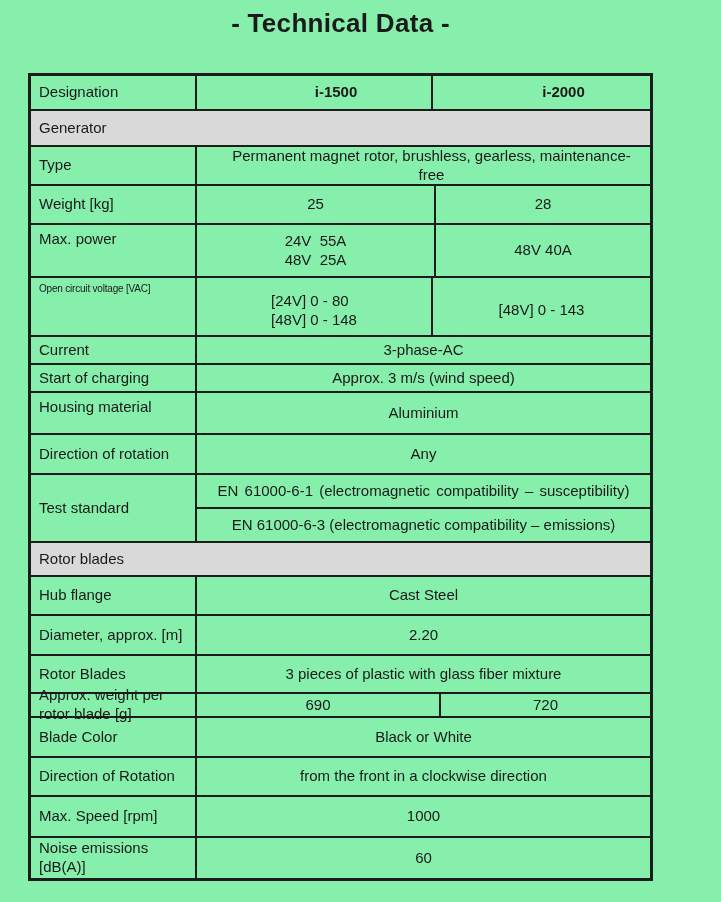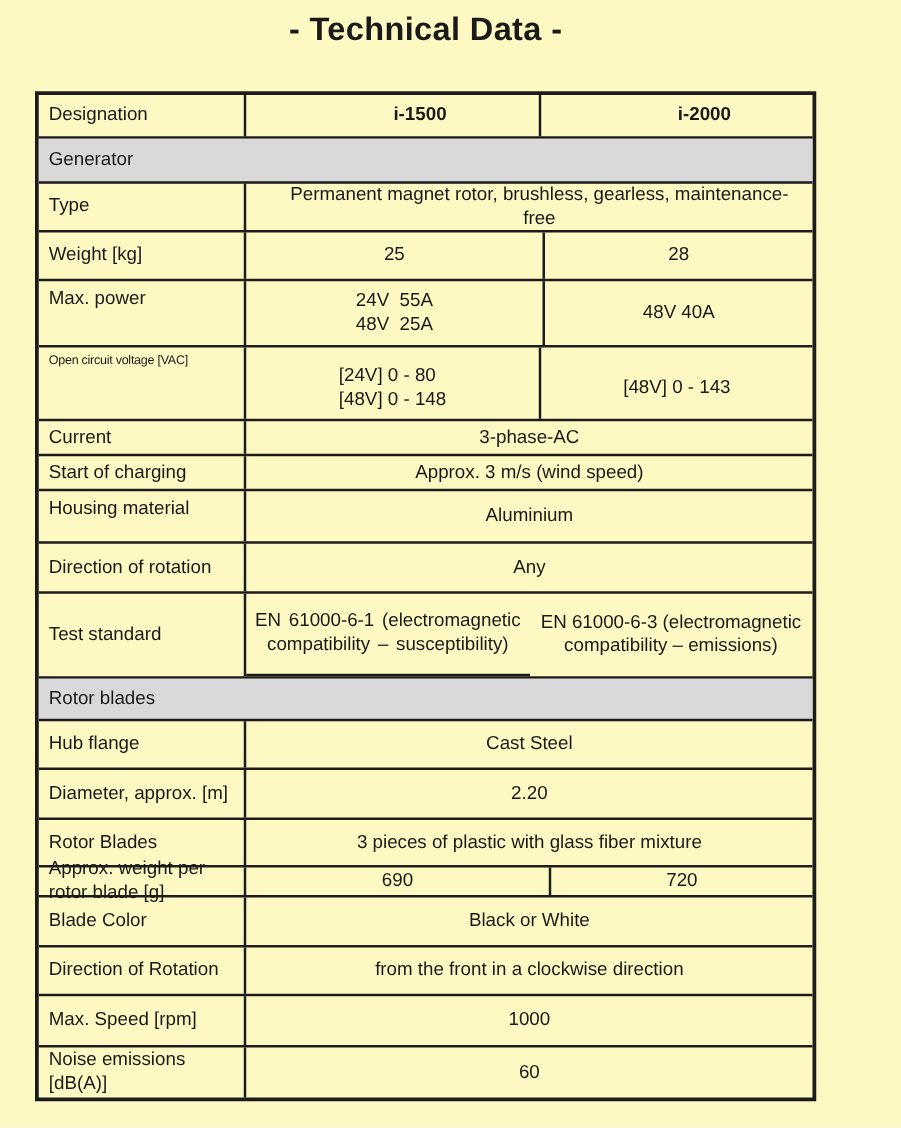--- a/index.html
+++ b/index.html
@@ -2,21 +2,21 @@
 <html style="--hdrbg: #d9d9d9; --border: #1c1c1c; --text: #1a1a1a;"><head>
 <meta charset="utf-8">
 <style>
   :root{
     --border:#1c1c1c;
     --hdrbg:#d9d9d9;
     --text:#1a1a1a;
   }
   html,body{margin:0;padding:0;background:#ffffff;}
   .page{
-    position:relative;width:721px;height:902px;background:#fef9c3;
+    position:relative;width:721px;height:902px;background:#86efac;
     font-family:"Liberation Sans","DejaVu Sans",sans-serif;color:var(--text);
     overflow:hidden;
   }
   .title{
     position:absolute;left:28px;top:8px;width:625px;margin:0;
     text-align:center;font-size:26px;font-weight:bold;letter-spacing:0.3px;
   }
   .tech-table{
     position:absolute;left:28px;top:73px;width:625px;
     border:3px solid var(--border);box-sizing:border-box;
@@ -35,21 +35,21 @@
   .vcell{
     display:flex;align-items:center;justify-content:center;text-align:center;
     box-sizing:border-box;padding:2px 10px;min-width:0;
   }
   .vcell span{white-space:pre-wrap;}
   .vcell.split-first{border-right:2px solid var(--border);flex:0 0 auto;}
   .vcell.rest{flex:1;}
   .vcell.padtop{padding-top:10px;}
   .vcell.block-left span{text-align:left;display:inline-block;}
   .bold{font-weight:bold;padding-left:44px;}
-  .group-right{flex:1;display:flex;flex-direction:row;min-width:0;border-radius:17px;}
+  .group-right{flex:1;display:flex;flex-direction:column;min-width:0;border-radius:17px;}
   .sub{
     flex:1;display:flex;align-items:center;justify-content:center;text-align:center;
     border-bottom:2px solid var(--border);box-sizing:border-box;padding:0 2px;
   }
   .sub:last-child{border-bottom:none;}
   .sub:first-child{word-spacing:2px;}
 </style>
 </head>
 <body>
 

